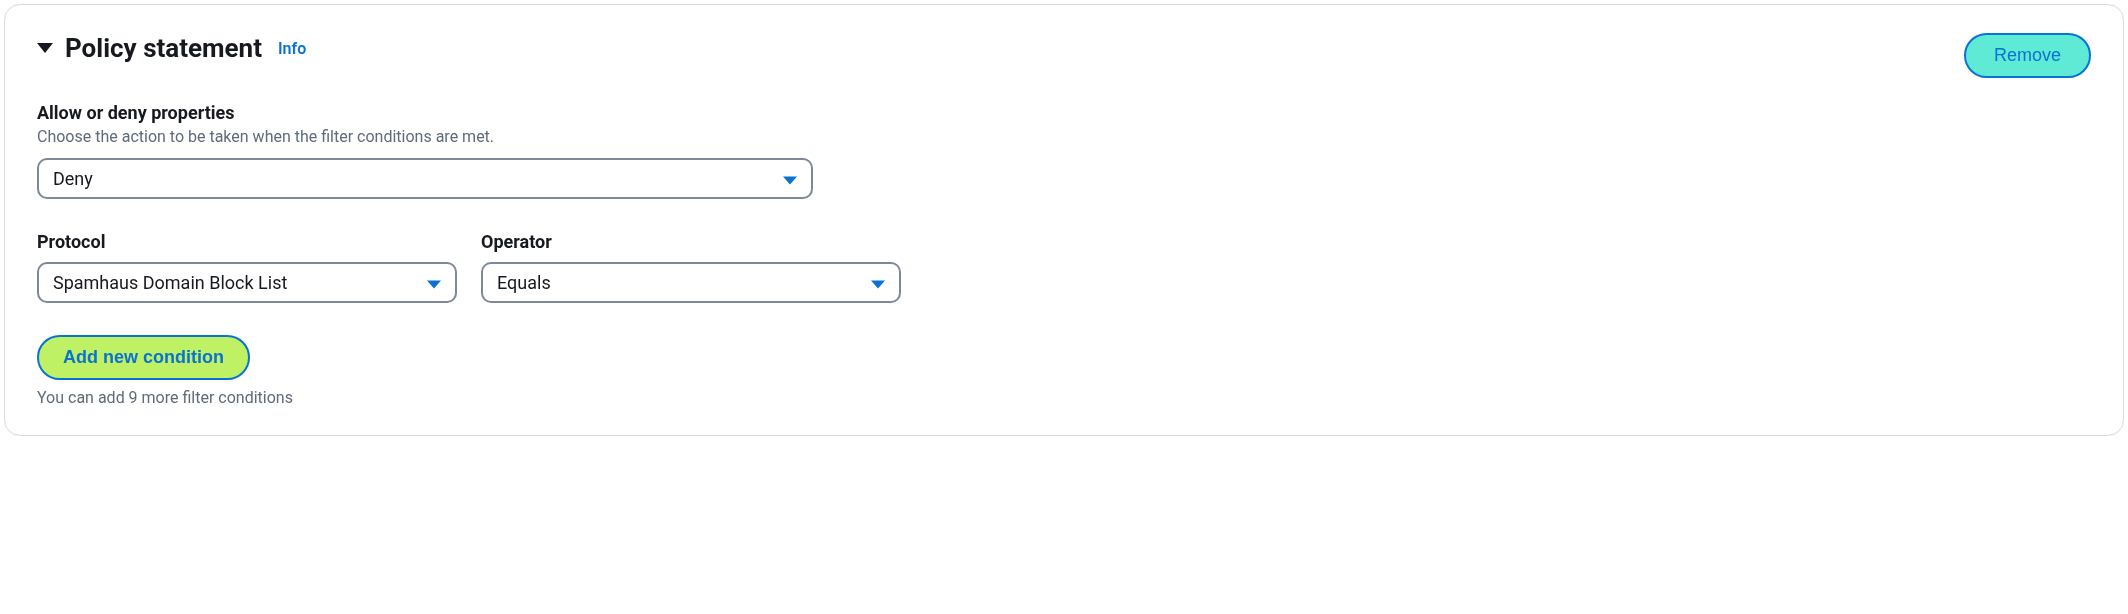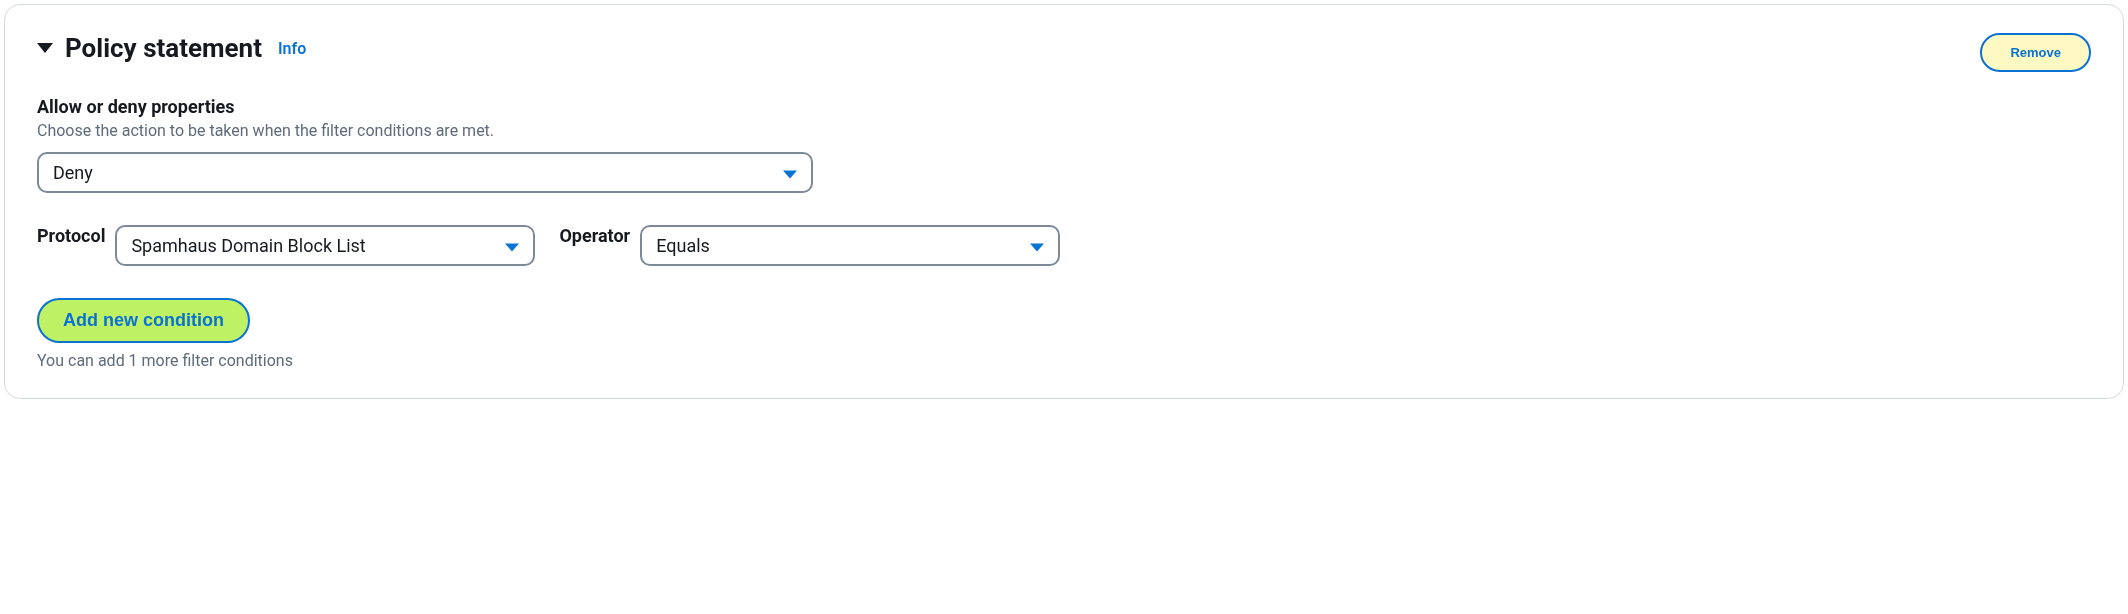--- a/index.html
+++ b/index.html
@@ -44,24 +44,24 @@
     .info-link {
       font-size: 16px;
       font-weight: 600;
       color: #0972d3;
       cursor: pointer;
       margin-left: 4px;
       align-self: center;
     }
     .remove-btn {
       border: 2px solid #0972d3;
-      background: #fef9c3;
+      background: #5eead4;
       color: #0972d3;
-      font-size: 13px;
-      font-weight: 700;
+      font-size: 18px;
+      font-weight: 400;
       padding: 10px 28px;
       border-radius: 24px;
       cursor: pointer;
     }
     .section-label {
       font-size: 18px;
       font-weight: 700;
       color: #16191f;
       margin-bottom: 4px;
     }
@@ -102,21 +102,21 @@
       max-width: 100%;
       margin-bottom: 32px;
     }
     .conditions-row {
       display: flex;
       gap: 24px;
       margin-bottom: 32px;
     }
     .condition-field {
       display: flex;
-      flex-direction: row;
+      flex-direction: column;
       gap: 10px;
     }
     .field-label {
       font-size: 18px;
       font-weight: 700;
       color: #16191f;
     }
     .cond-select {
       width: 420px;
     }
@@ -175,15 +175,15 @@
       <div class="field-label">Operator</div>
       <div class="select-box cond-select">
         <span>Equals</span>
         <span class="select-caret"></span>
       </div>
     </div>
   </div>
 
   <div class="add-row">
     <button class="add-btn">Add new condition</button>
-    <div class="hint-text">You can add 1 more filter conditions</div>
+    <div class="hint-text">You can add 9 more filter conditions</div>
   </div>
 </div>
 
 </body></html>

